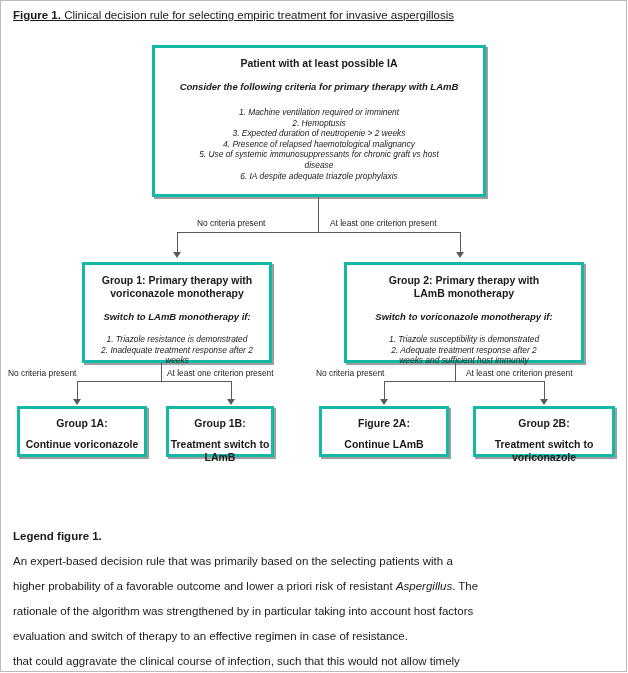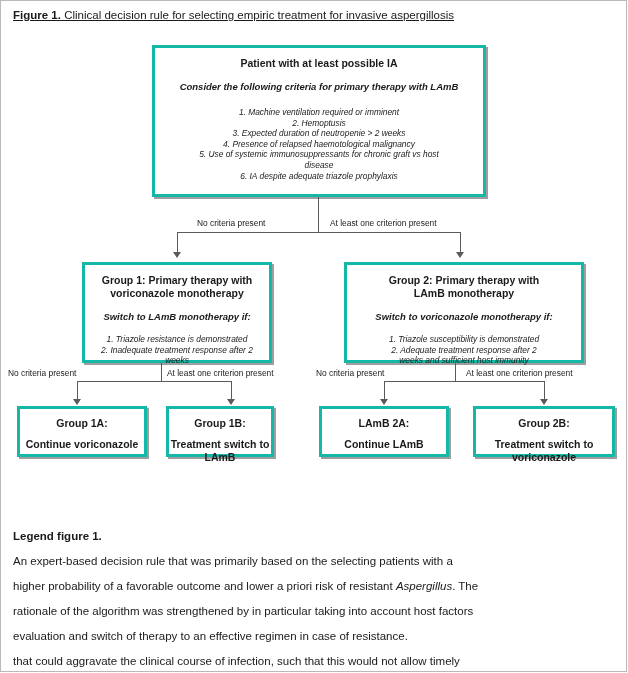--- a/index.html
+++ b/index.html
@@ -249,21 +249,21 @@
 
 <div class="box leaf" id="box-1b">
   <div class="lname">Group 1B:</div>
   <div class="laction">
     <div>Treatment switch to</div>
     <div>LAmB</div>
   </div>
 </div>
 
 <div class="box leaf" id="box-2a">
-  <div class="lname">LAmB 2A:</div>
+  <div class="lname">Figure 2A:</div>
   <div class="laction">
     <div>Continue LAmB</div>
   </div>
 </div>
 
 <div class="box leaf" id="box-2b">
   <div class="lname">Group 2B:</div>
   <div class="laction">
     <div>Treatment switch to</div>
     <div>voriconazole</div>

